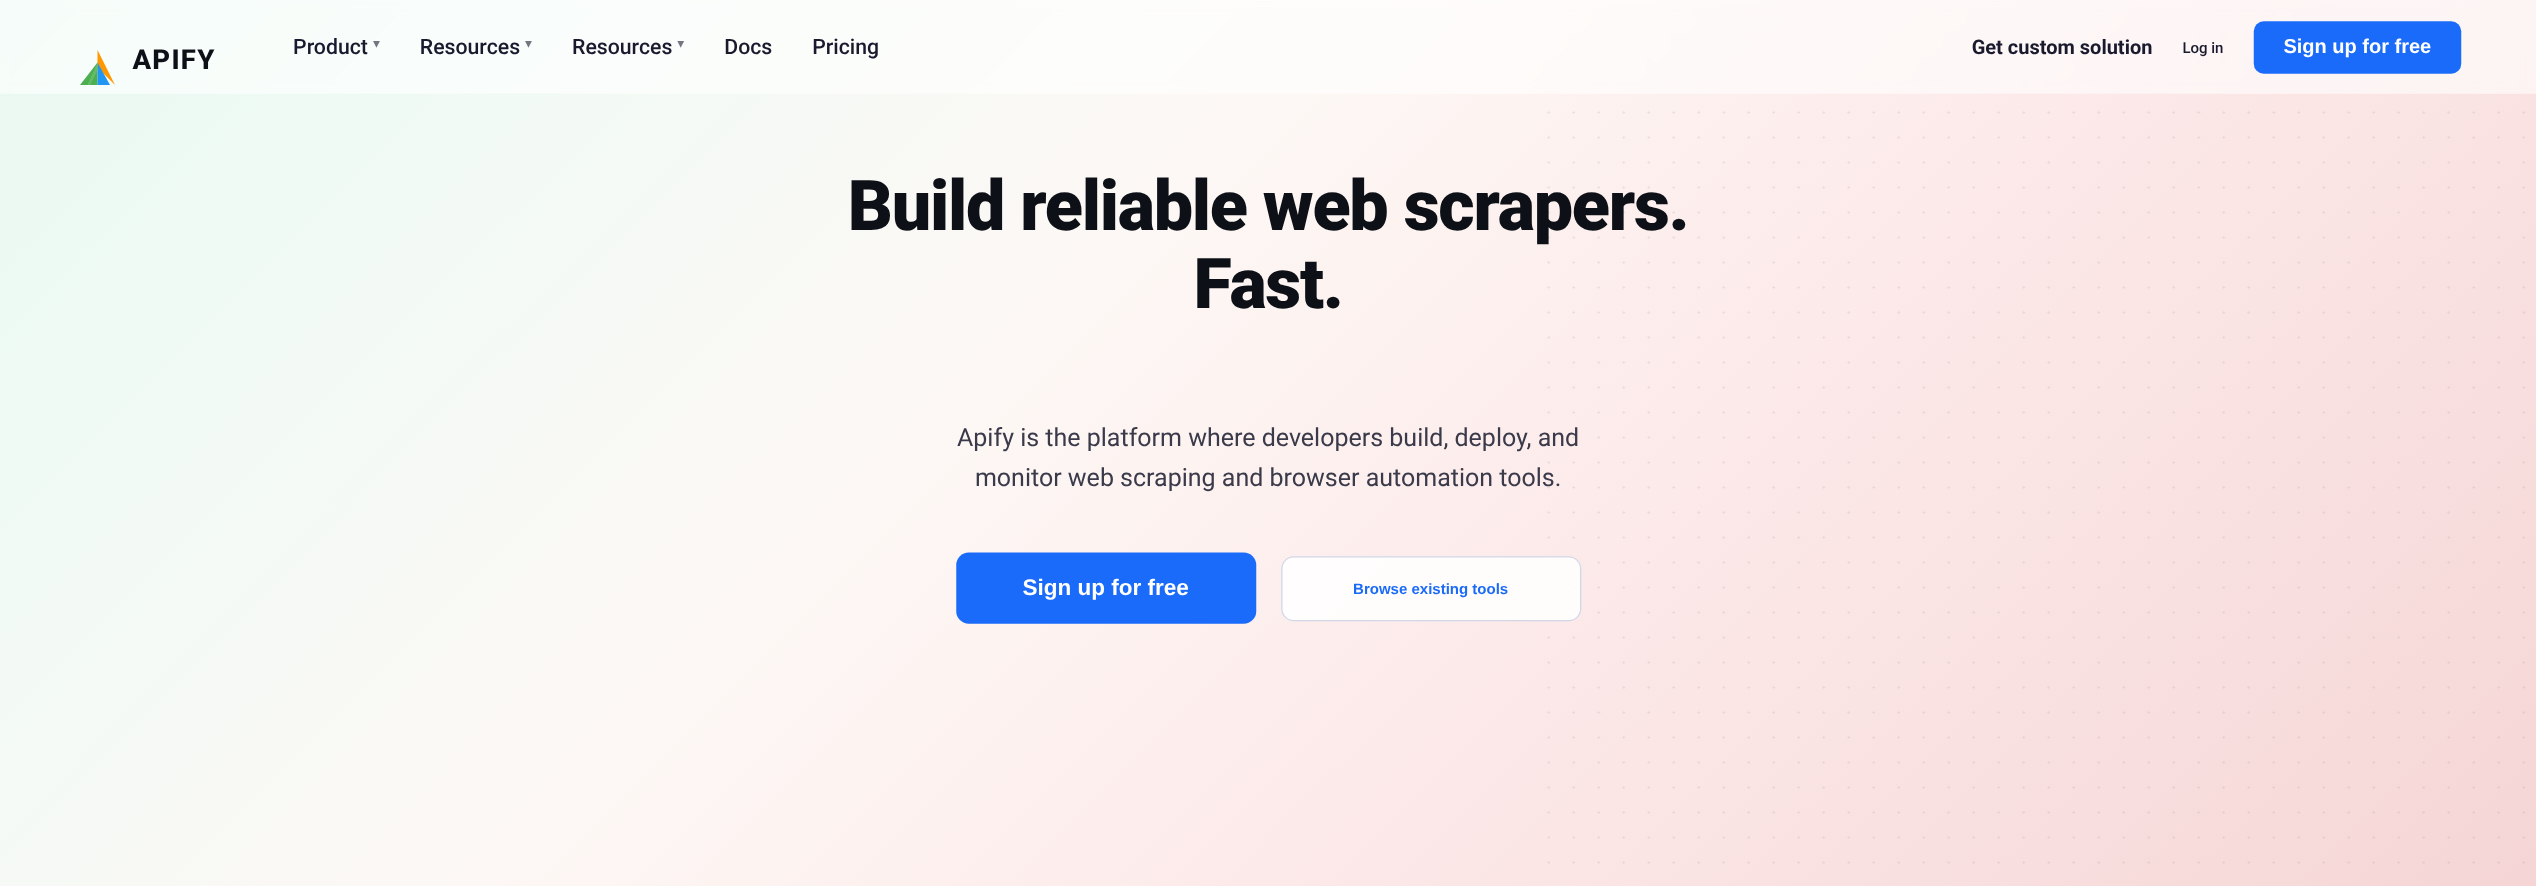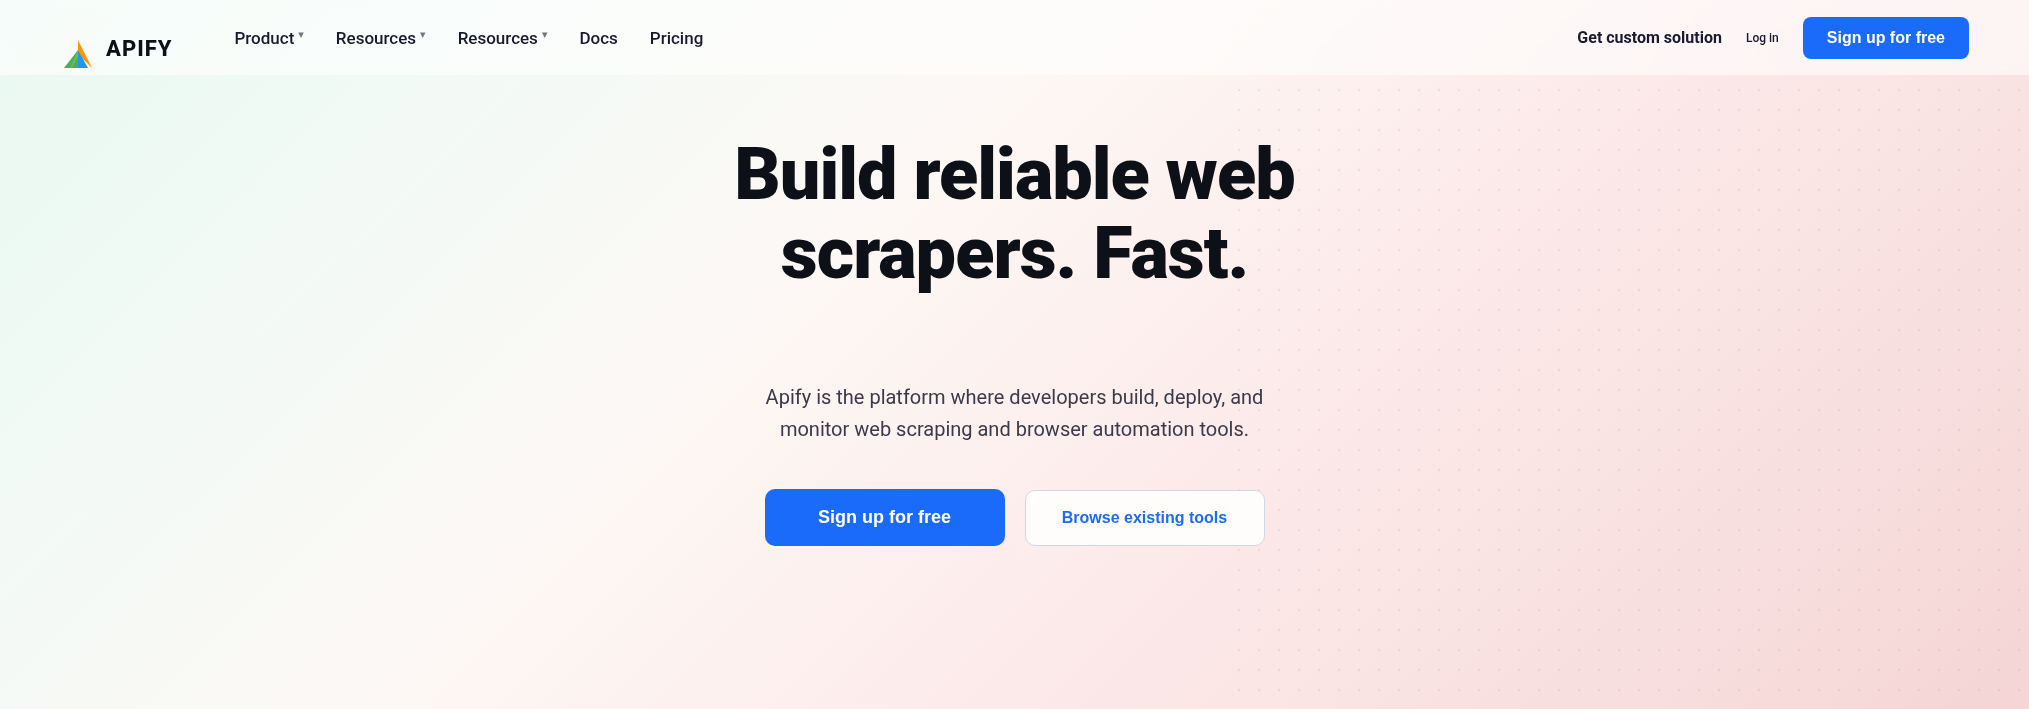--- a/index.html
+++ b/index.html
@@ -134,26 +134,26 @@
       z-index: 5;
       display: flex;
       flex-direction: column;
       align-items: center;
       justify-content: center;
       text-align: center;
       padding: 60px 20px 40px;
     }
 
     .hero-title {
-      font-size: 72px;
+      font-size: 56px;
       font-weight: 900;
       color: #0d1117;
       line-height: 1.1;
       max-width: 780px;
-      margin-bottom: 44px;
+      margin-bottom: 32px;
       letter-spacing: -1px;
     }
 
     .hero-subtitle {
       font-size: 20px;
       color: #3a3a4a;
       max-width: 560px;
       line-height: 1.6;
       margin-bottom: 44px;
       font-weight: 400;
@@ -177,21 +177,21 @@
       cursor: pointer;
       min-width: 240px;
     }
 
     .btn-secondary {
       background: rgba(255,255,255,0.85);
       color: #1a6bfa;
       border: 1.5px solid #d0d8e8;
       border-radius: 10px;
       padding: 18px 28px;
-      font-size: 16px;
+      font-size: 12px;
       font-weight: 700;
       cursor: pointer;
       min-width: 240px;
     }
   </style>
 </head>
 <body>
 
 <div class="page-wrapper">
   <div class="bg-dots"></div>

